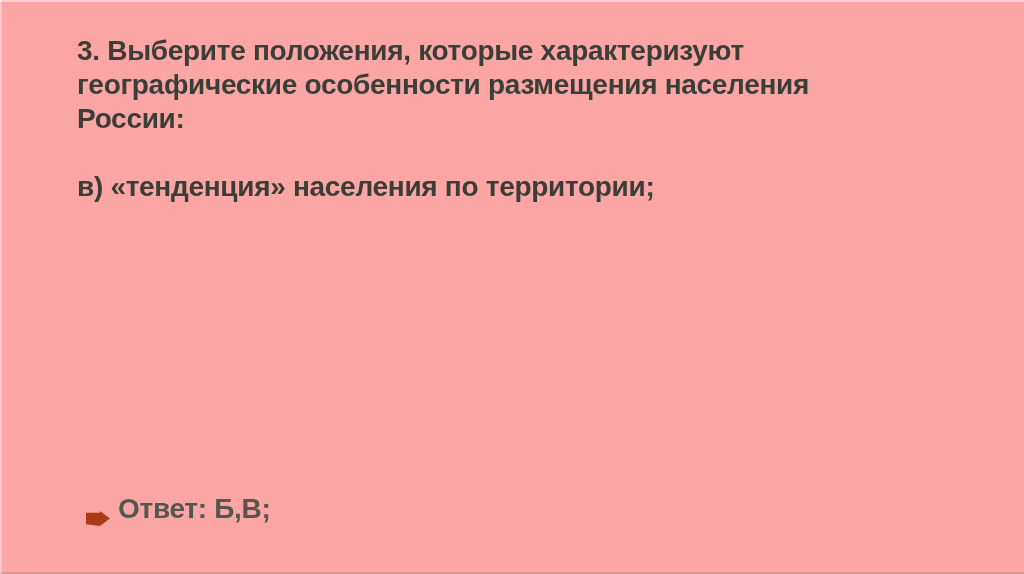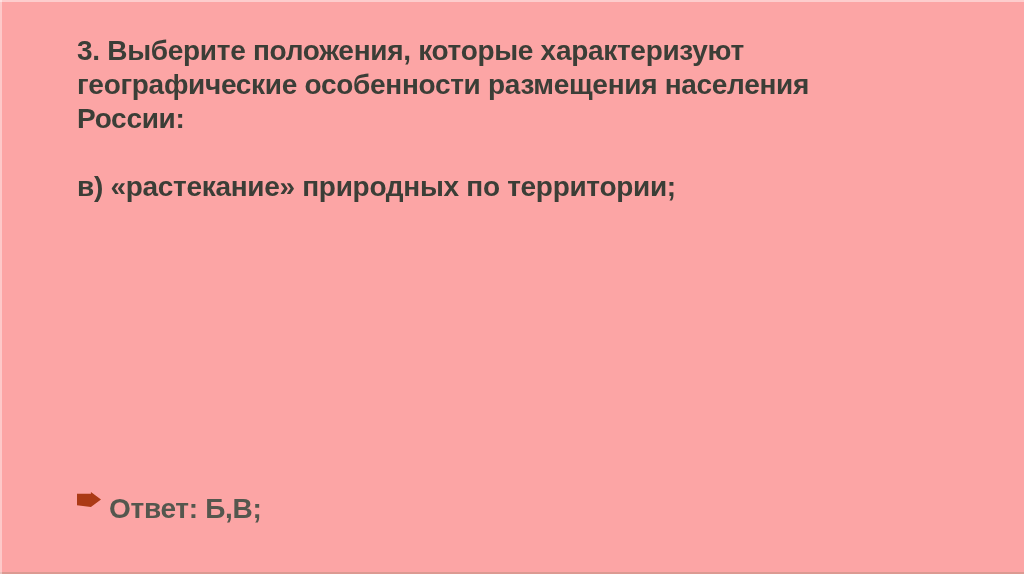--- a/index.html
+++ b/index.html
@@ -36,24 +36,24 @@
     white-space: nowrap;
   }
   .q-line {
     height: 34px;
   }
   .blank-line {
     height: 34px;
   }
   .answer-row {
     position: absolute;
-    left: 77px;
+    left: 86px;
     top: 492px;
     display: flex;
-    align-items: flex-start;
+    align-items: flex-end;
   }
   .arrow-bullet {
     width: 24px;
     height: 15px;
     margin-right: 8px;
     background: #ab3a16;
     clip-path: polygon(0 12%, 58% 12%, 58% 0, 100% 50%, 58% 100%, 0 88%);
     flex: 0 0 auto;
   }
   .answer-text {
@@ -70,21 +70,21 @@
 
 <div class="slide">
 
   <div class="question-block">
     <div class="q-line">3. Выберите положения, которые характеризуют</div>
     <div class="q-line">географические особенности размещения населения</div>
     <div class="q-line">России:</div>
 
     <div class="blank-line"></div>
 
-    <div class="q-line">в) «растекание» природных по территории;</div>
+    <div class="q-line">в) «тенденция» населения по территории;</div>
   </div>
 
   <div class="answer-row">
     <span class="arrow-bullet"></span>
     <span class="answer-text">Ответ: Б,В;</span>
   </div>
 
 </div>
 
 </body></html>

